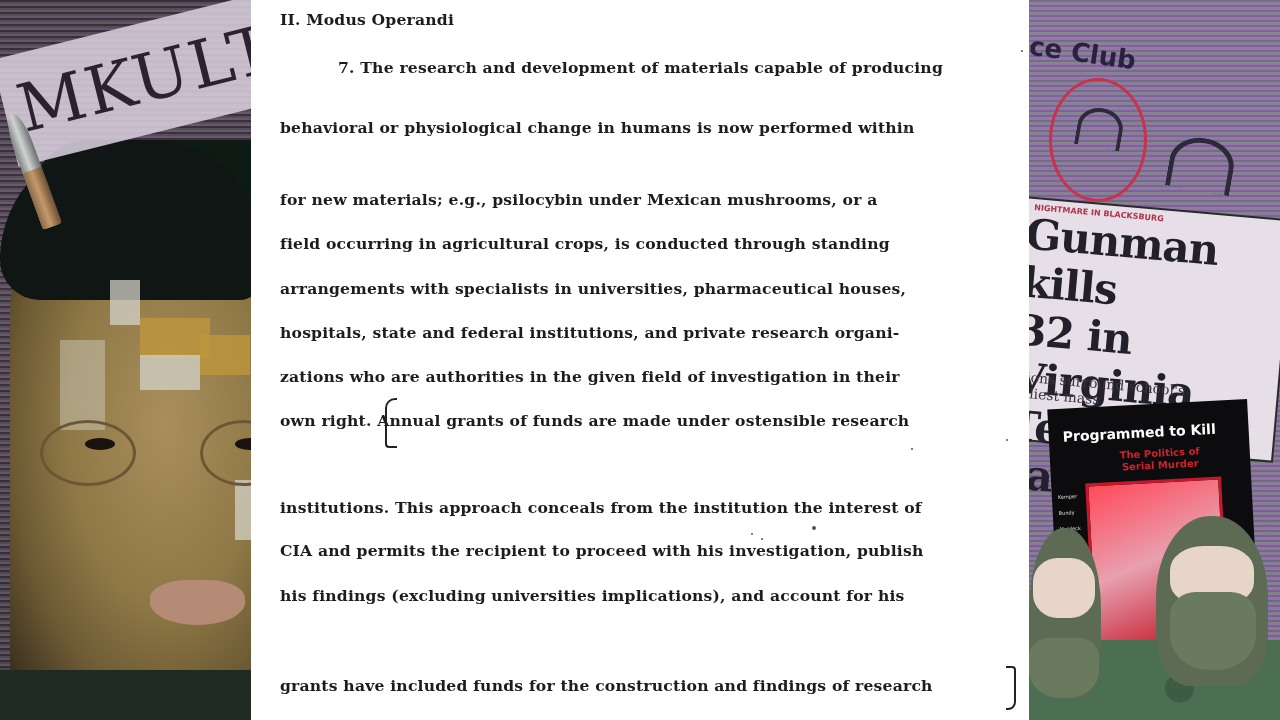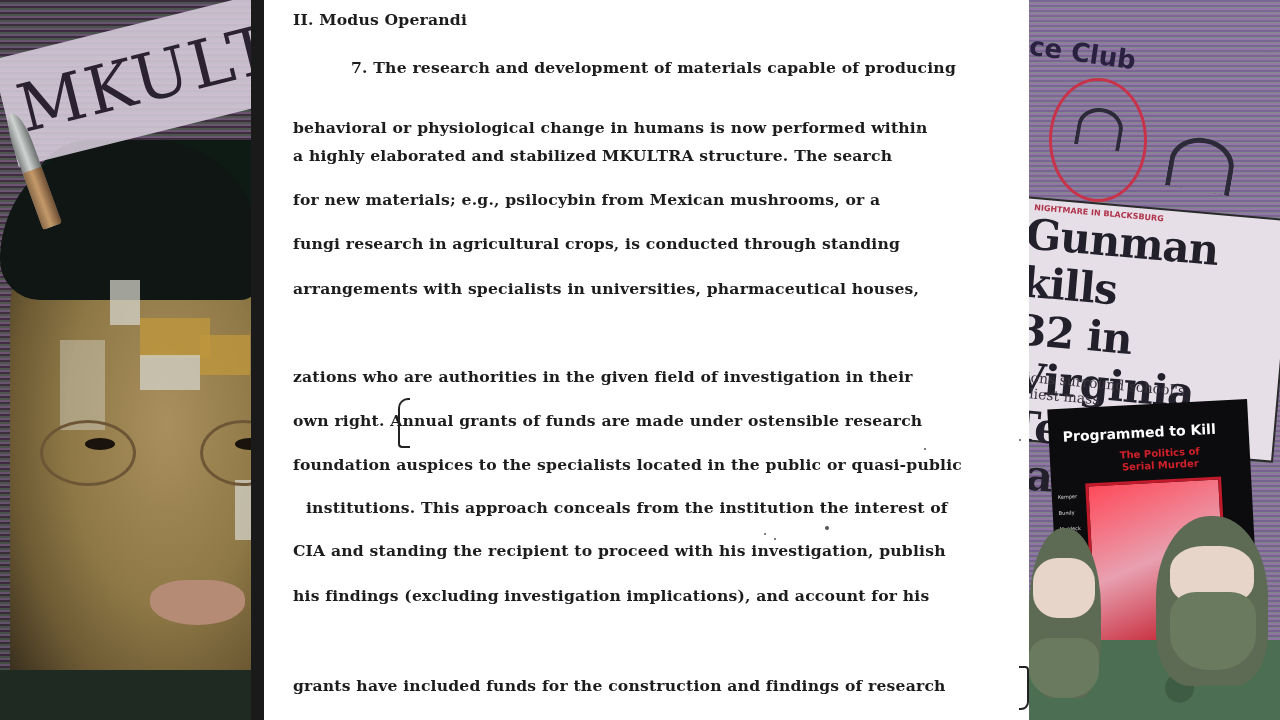--- a/index.html
+++ b/index.html
@@ -27,21 +27,21 @@
   .mkultra-label { position:absolute; left:-8px; top:20px; width:280px; height:110px;
     background:rgba(215,205,220,0.88); transform:rotate(-14deg); transform-origin:left top;
     font-family:"DejaVu Serif", serif; font-size:66px; letter-spacing:2px; color:#2a2230;
     display:flex; align-items:center; padding-left:14px; box-sizing:border-box; top:60px; }
   .bullet { position:absolute; left:22px; top:110px; width:20px; height:120px;
     background:linear-gradient(90deg,#7f8382,#cfd3d2 45%,#6a6e6d); border-radius:50% 50% 4px 4px / 30% 30% 4px 4px;
     transform:rotate(-20deg); }
   .bullet .casing { position:absolute; left:0; top:60px; width:20px; height:60px; background:linear-gradient(90deg,#8a6a4a,#c49a6a 45%,#6d4e34); border-radius:2px; }
 
   
-  .doc { position:absolute; left:264px; top:0; width:870px; height:720px; background:#ffffff; overflow:hidden; }
+  .doc { position:absolute; left:251px; top:0; width:870px; height:720px; background:#ffffff; overflow:hidden; }
   .doc .line { position:absolute; left:29px; font-family:"DejaVu Serif", serif; font-size:15.6px; color:#1d1d1d; white-space:nowrap; font-weight:bold; letter-spacing:0.2px; }
   .doc .heading { left:29px; top:10px; font-weight:bold; }
   .doc .bracket-l { position:absolute; left:134px; top:398px; width:10px; height:46px; border:2px solid #222; border-right:none; border-radius:10px 0 0 4px; }
   .doc .bracket-r { position:absolute; left:755px; top:666px; width:8px; height:40px; border:2px solid #222; border-left:none; border-radius:0 4px 8px 0; }
   .speck { position:absolute; width:2px; height:2px; background:#555; border-radius:50%; }
 
   
   .right-panel { position:absolute; left:1029px; top:0; width:251px; height:720px; overflow:hidden;
     background:
       repeating-linear-gradient(0deg, rgba(150,120,170,0.7) 0 2px, rgba(120,150,120,0.55) 2px 3px, rgba(110,90,140,0.6) 3px 5px),
@@ -93,30 +93,29 @@
   <div class="mkultra-label">MKULT</div>
   <div class="bullet">
       <div class="casing"></div>
     </div>
 </div>
 
 <div class="doc">
   <div class="line heading">II.  Modus Operandi</div>
   <div class="line" style="top:58px;left:87px;">7.  The research and development of materials capable of producing</div>
   <div class="line" style="top:102px;margin-top:16px;">behavioral or physiological change in humans is now performed within</div>
-  <div class="line" style="top:146px;">a highly elaborated and stabilized MKULTRA structure.  The search</div>
-  <div class="line" style="top:190px;">for new materials; e.g.,  psilocybin from Mexican mushrooms,  or a</div>
-  <div class="line" style="top:234px;">fungi research in agricultural crops,  is conducted through standing</div>
+  <div class="line" style="top:190px;">for new materials; e.g.,  psilocybin under Mexican mushrooms,  or a</div>
+  <div class="line" style="top:234px;">field occurring in agricultural crops,  is conducted through standing</div>
   <div class="line" style="top:279px;">arrangements with specialists in universities,  pharmaceutical houses,</div>
+  <div class="line" style="top:323px;">hospitals,  state and federal institutions,  and private research organi-</div>
   <div class="line" style="top:367px;">zations who are authorities in the given field of investigation in their</div>
   <div class="line" style="top:411px;">own right.    Annual grants of funds are made under ostensible research</div>
-  <div class="line" style="top:455px;">foundation auspices to the specialists located in the public or quasi-public</div>
-  <div class="line" style="top:498px;margin-left:13px;">institutions.   This approach conceals from the institution the interest of</div>
-  <div class="line" style="top:541px;">CIA and standing the recipient to proceed with his investigation,  publish</div>
-  <div class="line" style="top:586px;">his findings (excluding investigation implications),  and account for his</div>
+  <div class="line" style="top:498px;">institutions.   This approach conceals from the institution the interest of</div>
+  <div class="line" style="top:541px;">CIA and permits the recipient to proceed with his investigation,  publish</div>
+  <div class="line" style="top:586px;">his findings (excluding universities implications),  and account for his</div>
   <div class="line" style="top:676px;">grants have included funds for the construction and findings of research</div>
   <div class="bracket-l"></div>
   <div class="bracket-r"></div>
   <div class="speck" style="left:653px;top:129px;width:3px;height:4px;"></div>
   <div class="speck" style="left:561px;top:526px;width:4px;height:4px;"></div>
   <div class="speck" style="left:500px;top:533px;"></div>
   <div class="speck" style="left:510px;top:538px;"></div>
   <div class="speck" style="left:755px;top:439px;"></div>
   <div class="speck" style="left:660px;top:448px;"></div>
   <div class="speck" style="left:770px;top:50px;"></div>

